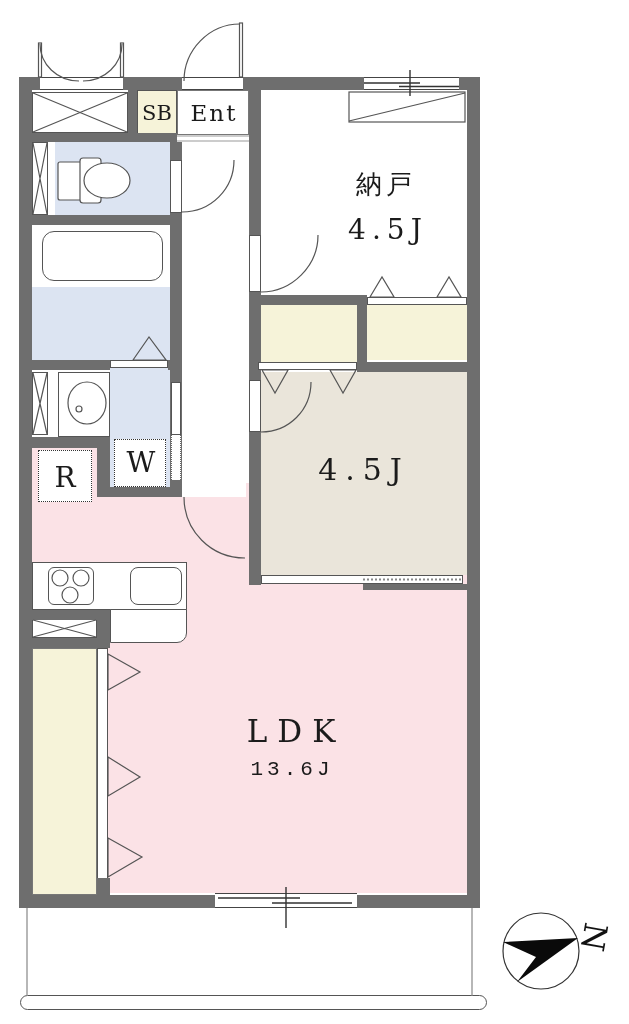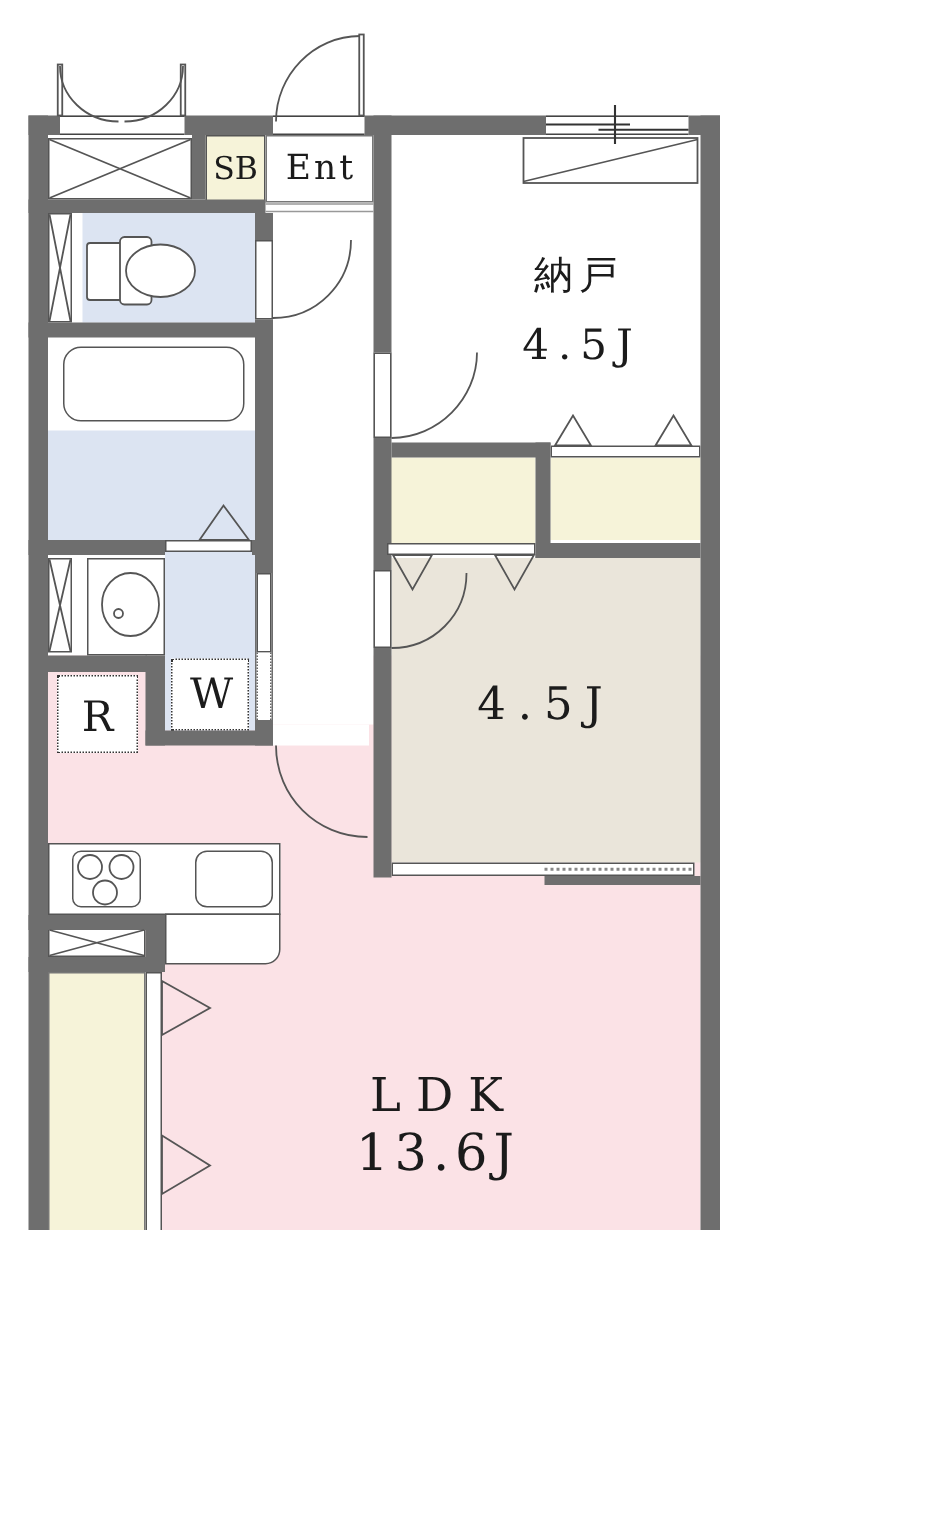--- a/index.html
+++ b/index.html
@@ -1,20 +1,20 @@
 <!DOCTYPE html>
 <html style="--wall: #6e6e6e; --pink: #fbe2e6; --beige: #eae5da; --cream: #f6f3d9; --blue: #dce4f2; --line: #555555; --ink: #1b1b1b;"><head>
 <meta charset="utf-8">
 <style>
   :root{
     --wall:#6e6e6e; --pink:#fbe2e6; --beige:#eae5da; --cream:#f6f3d9;
     --blue:#dce4f2; --line:#555555; --ink:#1b1b1b;
   }
   html,body{margin:0;padding:0;background:#ffffff;}
-  #canvas{position:relative;width:629px;height:820px;background:#ffffff;overflow:hidden;
+  #canvas{position:relative;width:629px;height:1024px;background:#ffffff;overflow:hidden;
           font-family:"DejaVu Serif","Liberation Serif",serif;color:var(--ink);}
   .abs{position:absolute;box-sizing:border-box;}
   .room{z-index:1;}
   .fixture{z-index:2;background:#fff;border:1px solid var(--line);}
   .wall{background:var(--wall);z-index:30;}
   .gap{background:#fff;z-index:40;}
   .gapb{background:#fff;z-index:40;border:1px solid var(--line);}
   .winline{border-top:1px solid #444;border-bottom:1px solid #444;}
   .lbl{z-index:60;transform:translate(-50%,-50%);white-space:nowrap;line-height:1;}
   svg.overlay{position:absolute;left:0;top:0;z-index:50;pointer-events:none;}
@@ -92,21 +92,21 @@
   <div class="abs gap winline" style="left:215px;top:893px;width:142px;height:15px;"></div>
 
   <div class="abs" style="left:20px;top:995px;width:467px;height:15px;background:#fff;border:1.5px solid var(--line);border-radius:8px;z-index:10;"></div>
 
   <div class="abs lbl" style="left:157px;top:113px;font-size:21px;">SB</div>
   <div class="abs lbl" style="left:214px;top:113px;font-size:23px;letter-spacing:2px;">Ent</div>
   <div class="abs lbl" style="left:386px;top:184px;font-size:26px;letter-spacing:4px;">納戸</div>
   <div class="abs lbl" style="left:388px;top:230px;font-size:28px;letter-spacing:6px;">4.5J</div>
   <div class="abs lbl" style="left:364px;top:470px;font-size:30px;letter-spacing:8px;">4.5J</div>
   <div class="abs lbl" style="left:296px;top:731px;font-size:31px;letter-spacing:10px;">LDK</div>
-  <div class="abs lbl" style="left:292px;top:769px;font-size:34px;letter-spacing:4px;">13.6J</div>
+  <div class="abs lbl" style="left:292px;top:769px;font-size:21px;letter-spacing:4px;font-family:Liberation Mono, monospace;">13.6J</div>
   <div class="abs lbl" style="left:65px;top:478px;font-size:28px;z-index:61;">R</div>
   <div class="abs lbl" style="left:141px;top:463px;font-size:28px;z-index:61;">W</div>
 
   <svg class="overlay" width="629" height="1024" viewBox="0 0 629 1024">
     <g fill="none" stroke="#555" stroke-width="1.2">
 
       <rect x="38.5" y="43" width="3" height="34"></rect>
       <rect x="120.5" y="43" width="3" height="34"></rect>
       <path d="M 40 44 C 40 64, 57 81, 79 81"></path>
       <path d="M 122 44 C 122 64, 105 81, 83 81"></path>

